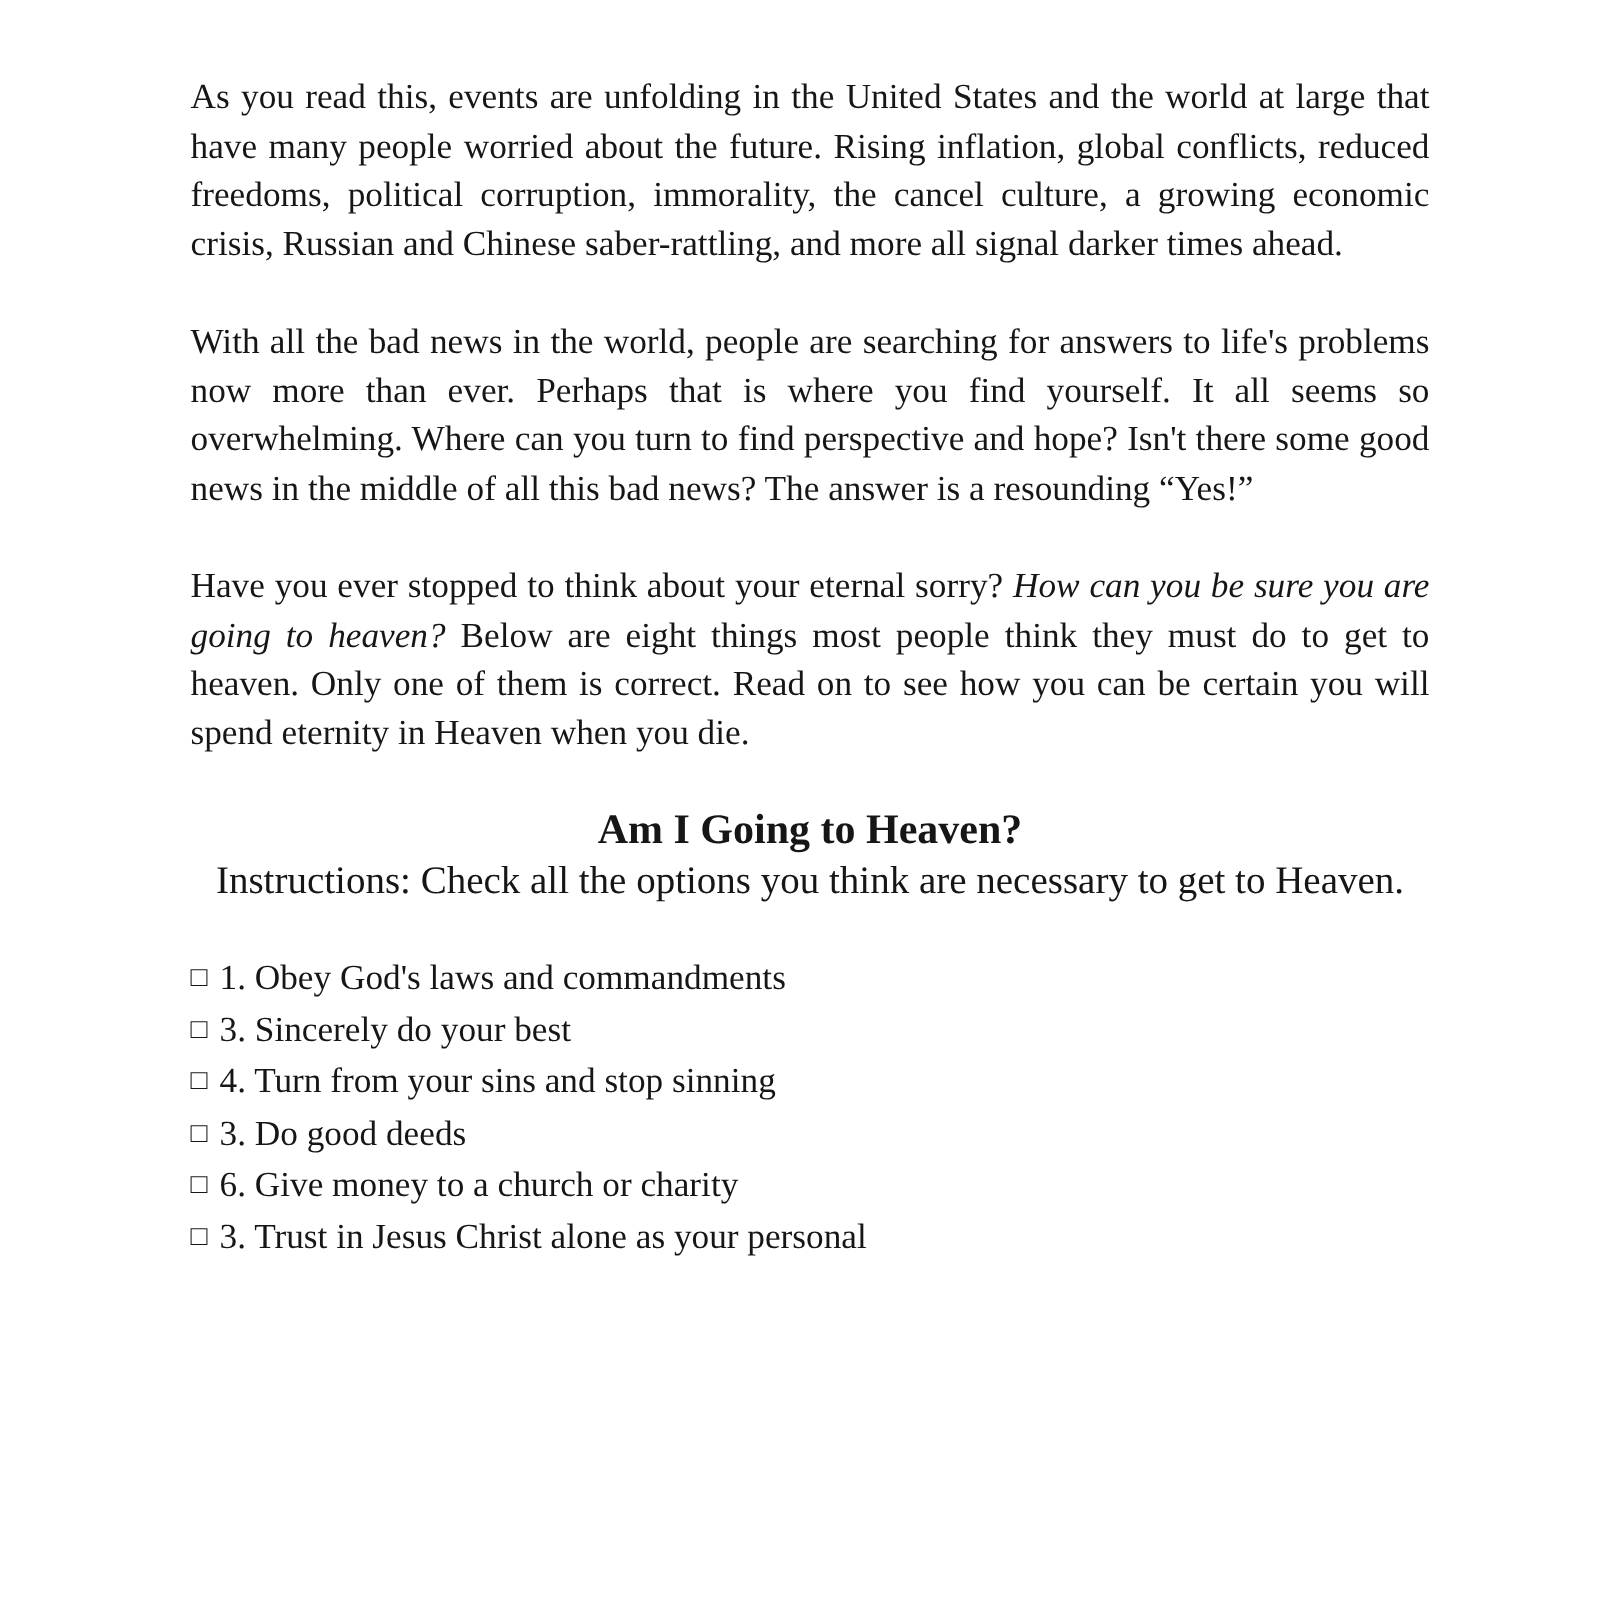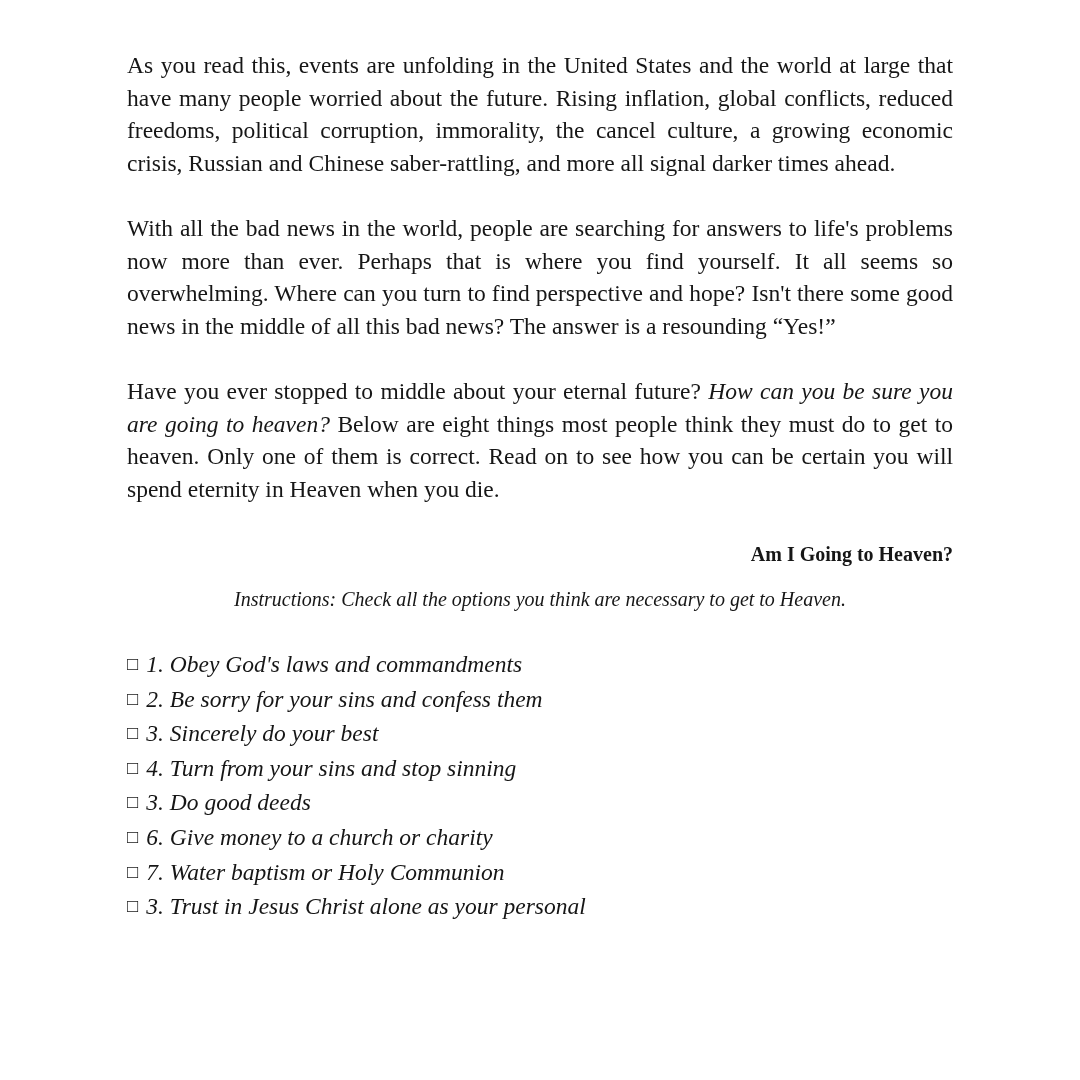--- a/index.html
+++ b/index.html
@@ -20,36 +20,34 @@
     color: #161616;
     overflow: hidden;
   }
   p.body-par {
     margin: 0 0 32.6px 0;
     text-align: justify;
   }
   .italic { font-style: italic; }
   .quiz-title {
     margin: 0;
-    text-align: right;
+    text-align: center;
     font-weight: bold;
-    font-size: 20px;
+    font-size: 28px;
   }
   .quiz-instructions {
-    margin: 12px auto 33px auto;
+    margin: 0 auto 33px auto;
     max-width: 795px;
     text-align: center;
-    font-style: italic;
-    font-size: 20px;
+    font-size: 26px;
   }
   ul.checklist {
     list-style: none;
     margin: 0;
     padding: 0;
-    font-style: italic;
   }
   ul.checklist li {
     margin: 0;
     padding: 0;
     text-align: left;
   }
   .checkbox {
     display: inline-block;
     margin-right: 8px;
     font-size: 0.8em;
@@ -68,47 +66,41 @@
 
   <p class="body-par">
     <span>As you read this, events are unfolding in the United States and the world at large that have many people worried about the future. Rising inflation, global conflicts, reduced freedoms, political corruption, immorality, the cancel culture, a growing economic crisis, Russian and Chinese saber-rattling, and more all signal darker times ahead.</span>
   </p>
 
   <p class="body-par">
     <span>With all the bad news in the world, people are searching for answers to life's problems now more than ever. Perhaps that is where you find yourself. It all seems so overwhelming. Where can you turn to find perspective and hope? Isn't there some good news in the middle of all this bad news? The answer is a resounding “Yes!”</span>
   </p>
 
   <p class="body-par">
-    <span>Have you ever stopped to middle about your eternal future? </span><span class="italic">How can you be sure you are going to heaven?</span><span> Below are eight things most people think they must do to get to heaven. Only one of them is correct. Read on to see how you can be certain you will spend eternity in Heaven when you die.</span>
+    <span>Have you ever stopped to think about your eternal sorry? </span><span class="italic">How can you be sure you are going to heaven?</span><span> Below are eight things most people think they must do to get to heaven. Only one of them is correct. Read on to see how you can be certain you will spend eternity in Heaven when you die.</span>
   </p>
 
   <p class="quiz-title">Am I Going to Heaven?</p>
 
   <p class="quiz-instructions">Instructions: Check all the options you think are necessary to get to Heaven.</p>
 
   <ul class="checklist">
     <li>
       <span class="checkbox">□</span><span>1. Obey God's laws and commandments</span>
-    </li>
-    <li>
-      <span class="checkbox">□</span><span>2. Be sorry for your sins and confess them</span>
     </li>
     <li>
       <span class="checkbox">□</span><span>3. Sincerely do your best</span>
     </li>
     <li>
       <span class="checkbox">□</span><span>4. Turn from your sins and stop sinning</span>
     </li>
     <li>
       <span class="checkbox">□</span><span>3. Do good deeds</span>
     </li>
     <li>
       <span class="checkbox">□</span><span>6. Give money to a church or charity</span>
     </li>
     <li>
-      <span class="checkbox">□</span><span>7. Water baptism or Holy Communion</span>
-    </li>
-    <li>
       <span class="checkbox">□</span><span>3. Trust in Jesus Christ alone as your personal</span>
     </li>
   </ul>
 
 </div>
 
 </body></html>

